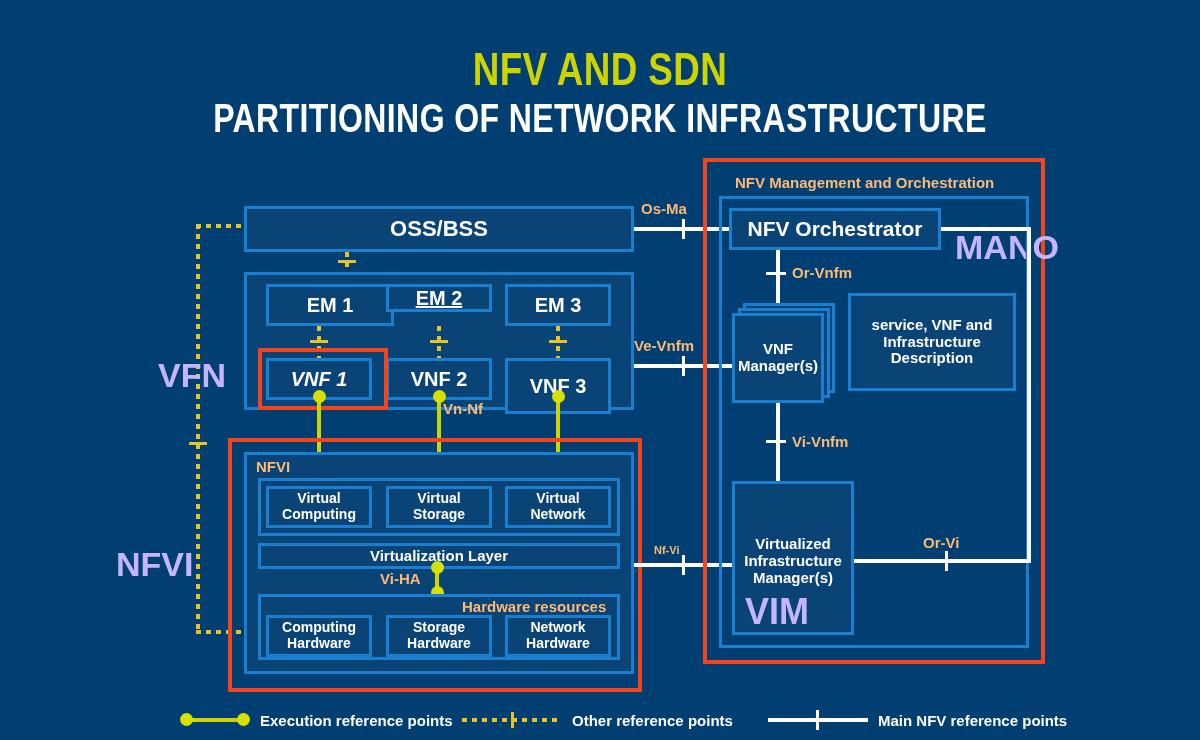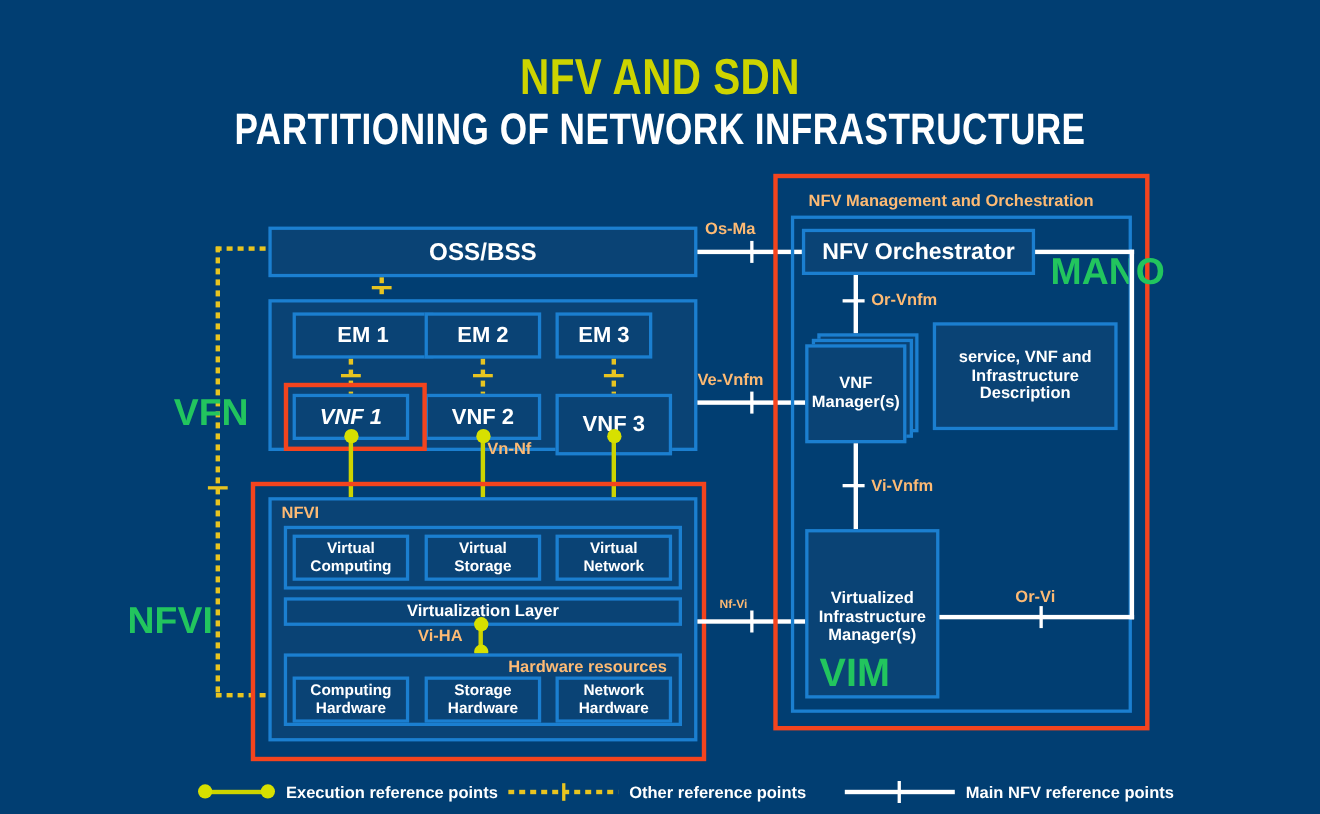--- a/index.html
+++ b/index.html
@@ -22,21 +22,21 @@
   #title-line1{top:42px;font-size:46px;color:#cdd400;}
   #title-line2{top:96px;font-size:40px;color:#ffffff;}
 
   
   .panel{position:absolute;border:3px solid #1b7fd0;background:#0a4375;box-sizing:border-box;}
   .panel.plain{background:transparent;}
   .node{position:absolute;border:3px solid #1b7fd0;background:#0a4375;box-sizing:border-box;
         display:flex;align-items:center;justify-content:center;text-align:center;
         color:#fff;font-weight:bold;line-height:1.12;}
   .orange-frame{position:absolute;border:4px solid #f4441e;box-sizing:border-box;background:transparent;}
-  .bigorange{position:absolute;color:#22c55e;font-weight:bold;white-space:nowrap;}
+  .bigorange{position:absolute;color:#c4b5fd;font-weight:bold;white-space:nowrap;}
 
   .lbl-white{position:absolute;color:#fdba74;font-weight:bold;white-space:nowrap;}
 
   
   .wline-h{position:absolute;height:4px;background:#ffffff;}
   .wline-v{position:absolute;width:4px;background:#ffffff;}
   .wtick-v{position:absolute;width:3px;height:20px;background:#ffffff;}
   .wtick-h{position:absolute;height:3px;width:20px;background:#ffffff;}
 
   .yline-v{position:absolute;width:4px;background:#cdd400;}
@@ -82,24 +82,24 @@
 </div>
 
 <div class="ydot-v abs" style="left:345px;top:252px;height:22px;"></div>
 <div class="ytick-h abs" style="left:338px;top:260px;"></div>
 
 <div class="panel" style="left:244px;top:272px;width:390px;height:138px;"></div>
 
 <div class="node" style="left:266px;top:284px;width:128px;height:42px;font-size:20px;">
   <span>EM 1</span>
 </div>
-<div class="node" style="left:386px;top:284px;width:106px;height:42px;font-size:20px;">
+<div class="node" style="left:386px;top:284px;width:106px;height:28px;font-size:20px;text-decoration:underline;">
   <span>EM 2</span>
 </div>
-<div class="node" style="left:505px;top:284px;width:88px;height:42px;font-size:20px;">
+<div class="node" style="left:505px;top:284px;width:106px;height:42px;font-size:20px;">
   <span>EM 3</span>
 </div>
 
 <div class="ydot-v abs" style="left:317px;top:326px;height:32px;"></div>
 <div class="ytick-h abs" style="left:310px;top:340px;"></div>
 <div class="ydot-v abs" style="left:437px;top:326px;height:32px;"></div>
 <div class="ytick-h abs" style="left:430px;top:340px;"></div>
 <div class="ydot-v abs" style="left:556px;top:326px;height:32px;"></div>
 <div class="ytick-h abs" style="left:549px;top:340px;"></div>
 

